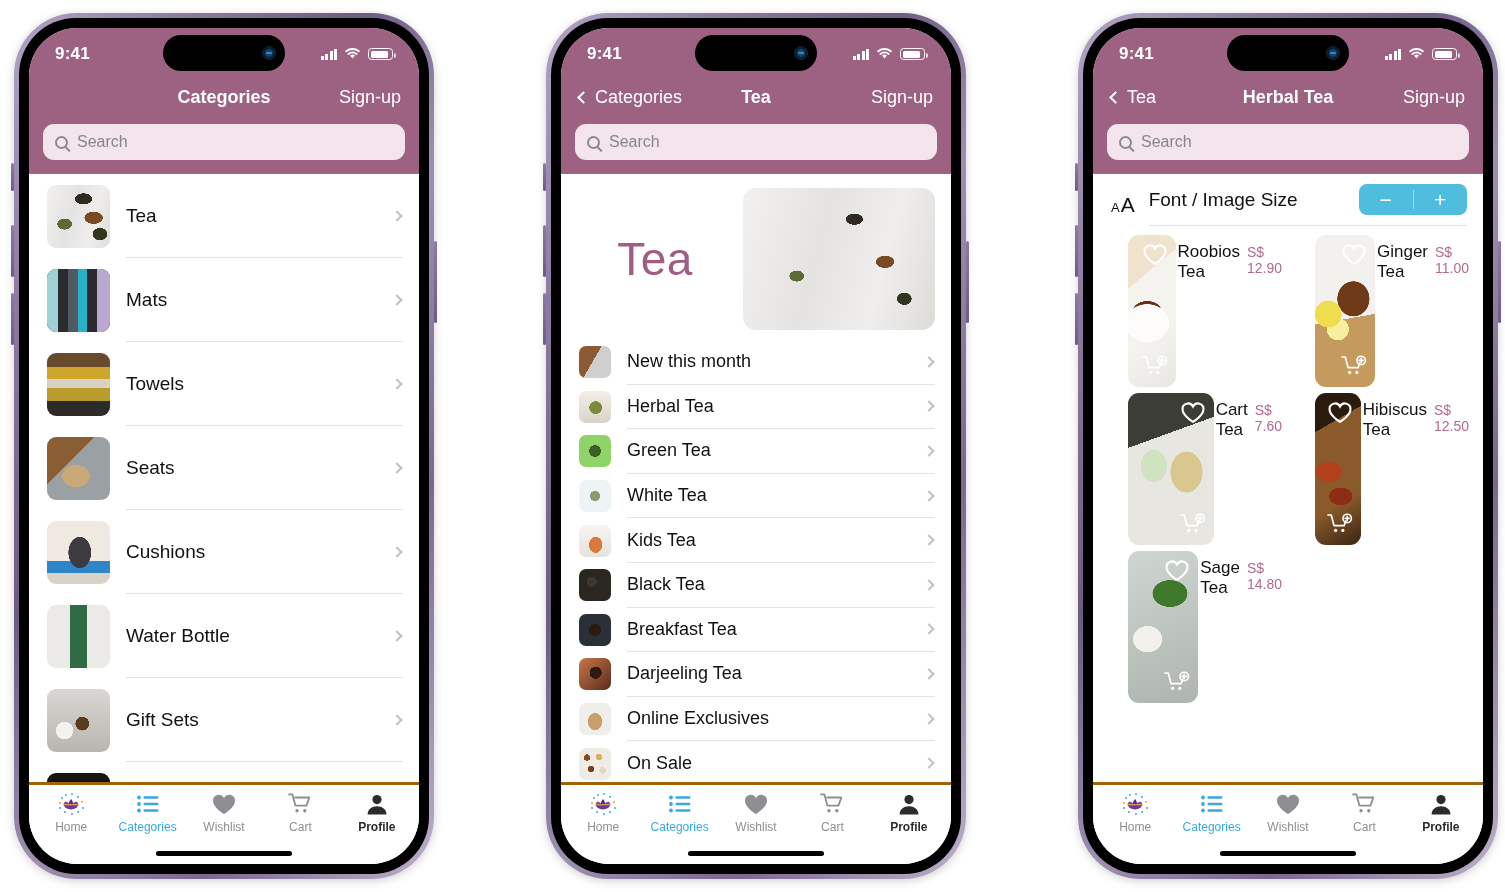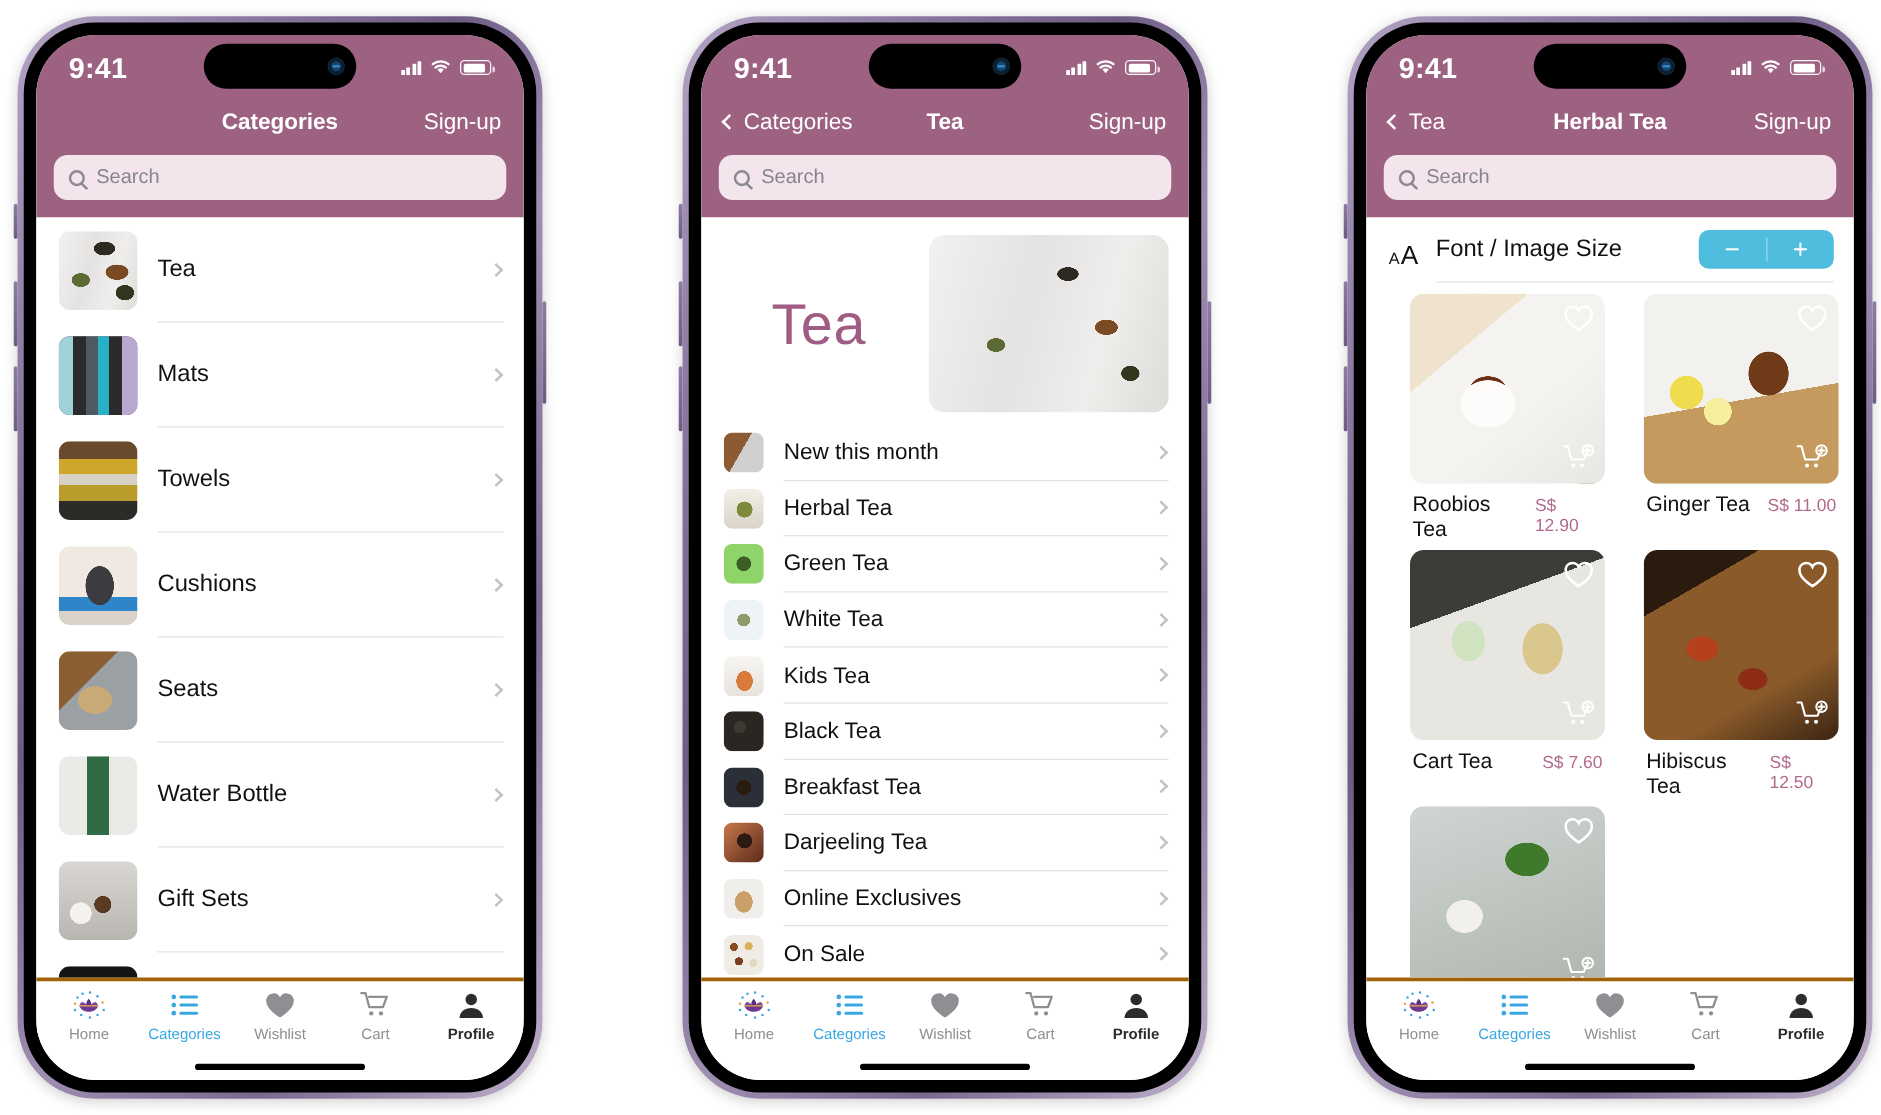--- a/index.html
+++ b/index.html
@@ -46,21 +46,21 @@
 
   
   .statusbar {
     position: relative;
     height: 52px; flex: 0 0 52px;
     background: #9d6182;
     display: flex; align-items: center;
     padding: 0 26px;
     color: #fff;
   }
-  .sb-time { font-size: 23px; font-weight: bold; letter-spacing: .2px; }
+  .sb-time { font-size: 17px; font-weight: bold; letter-spacing: .2px; }
   .sb-right { margin-left: auto; display: flex; align-items: center; gap: 7px; }
   .island {
     position: absolute; left: 50%; transform: translateX(-50%);
     top: 7px; width: 122px; height: 36px;
     background: #000; border-radius: 20px;
     display: flex; align-items: center; justify-content: flex-end;
     padding-right: 9px;
   }
   .lens {
     width: 14px; height: 14px; border-radius: 50%;
@@ -186,21 +186,21 @@
   }
   .stepper .sep {
     flex: 0 0 1px; background: rgba(255,255,255,.45); margin: 6px 0;
   }
 
   
   .grid {
     display: grid; grid-template-columns: 1fr 1fr;
     gap: 6px 8px; padding: 9px 12px 0;
   }
-  .card { display: flex; flex-direction: column; cursor: pointer; margin-left: 23px; }
+  .card { display: flex; flex-direction: row; cursor: pointer; margin-left: 23px; }
   .card-img {
     position: relative; width: 100%; height: 152px;
     border-radius: 11px; overflow: hidden; background: #ddd;
   }
   .heart {
     position: absolute; top: 9px; right: 9px; width: 24px; height: 22px;
     cursor: pointer;
   }
   .cart-add {
     position: absolute; right: 8px; bottom: 8px; width: 26px; height: 24px;
@@ -396,33 +396,33 @@
             <div class="thumb thumb-lg">
                 <div class="ph ph-towels"></div>
               </div>
             <div class="row-line">
                 <div class="row-label">Towels</div>
                 <div class="chev-right"></div>
               </div>
           </div>
           <div class="row row-h-lg">
             <div class="thumb thumb-lg">
-                <div class="ph ph-cushions"></div>
-              </div>
-            <div class="row-line">
-                <div class="row-label">Cushions</div>
+                <div class="ph ph-seats"></div>
+              </div>
+            <div class="row-line">
+                <div class="row-label">Seats</div>
                 <div class="chev-right"></div>
               </div>
           </div>
           <div class="row row-h-lg">
             <div class="thumb thumb-lg">
-                <div class="ph ph-seats"></div>
-              </div>
-            <div class="row-line">
-                <div class="row-label">Seats</div>
+                <div class="ph ph-cushions"></div>
+              </div>
+            <div class="row-line">
+                <div class="row-label">Cushions</div>
                 <div class="chev-right"></div>
               </div>
           </div>
           <div class="row row-h-lg">
             <div class="thumb thumb-lg">
                 <div class="ph ph-bottle"></div>
               </div>
             <div class="row-line">
                 <div class="row-label">Water Bottle</div>
                 <div class="chev-right"></div>

